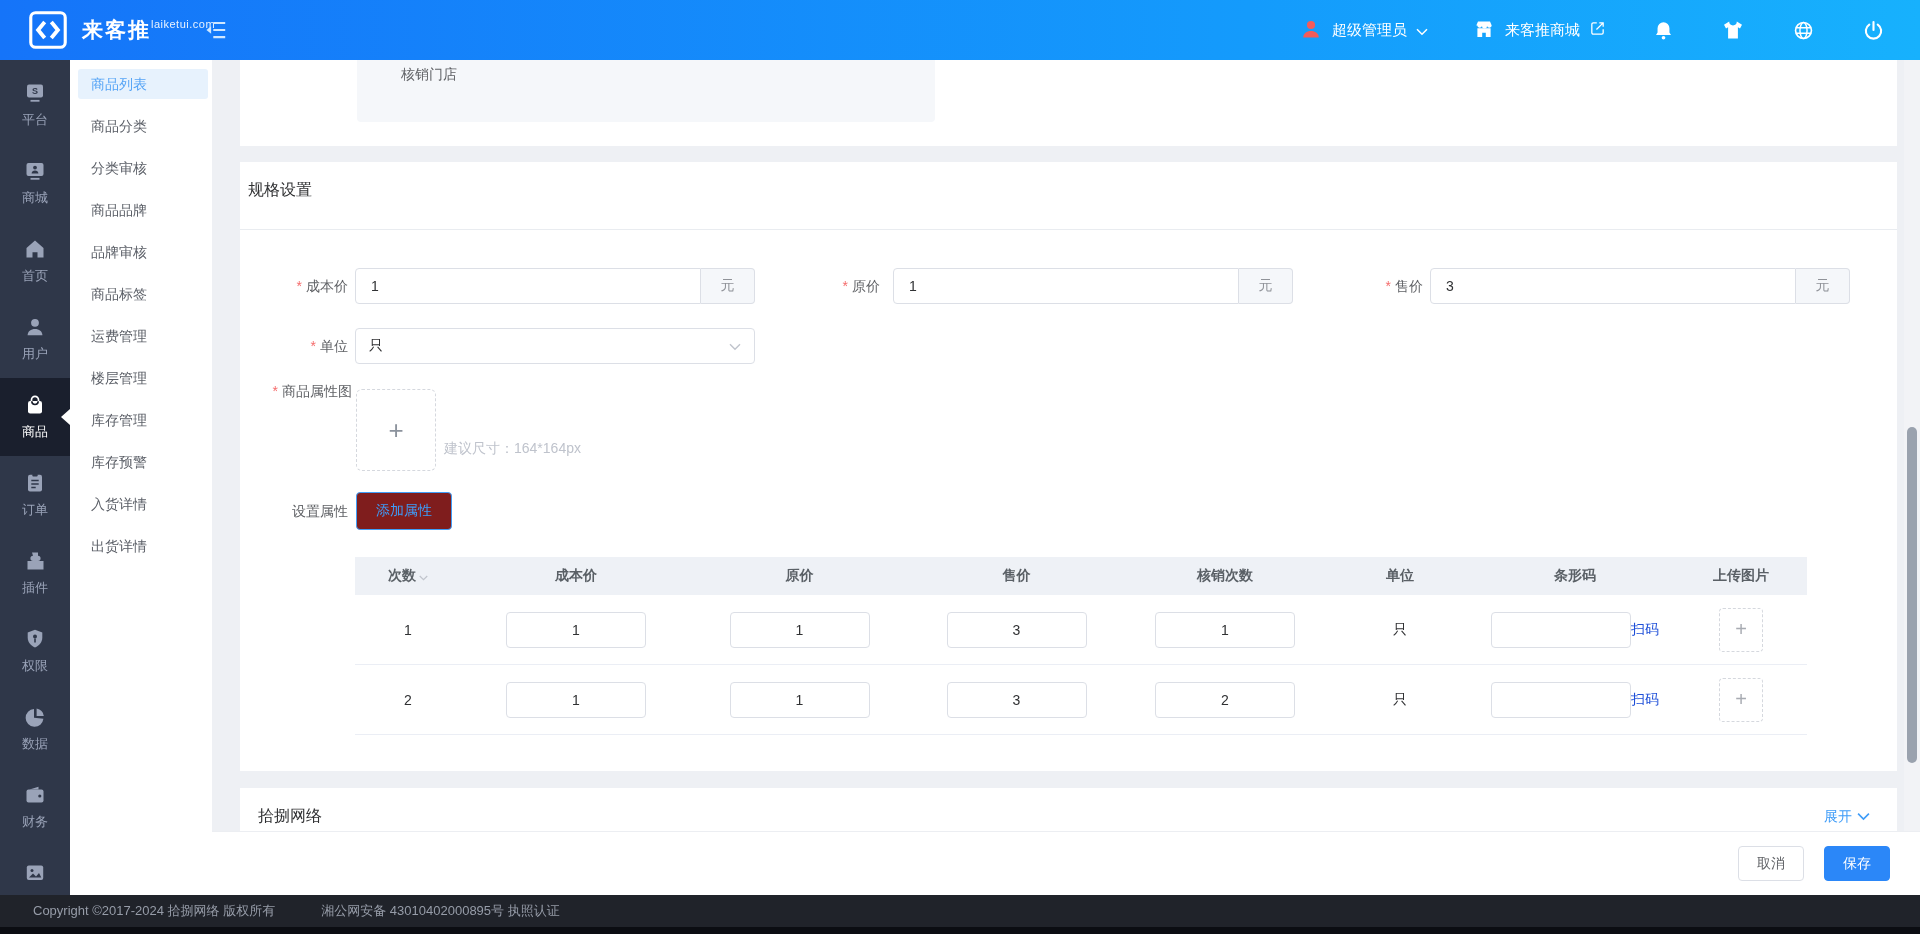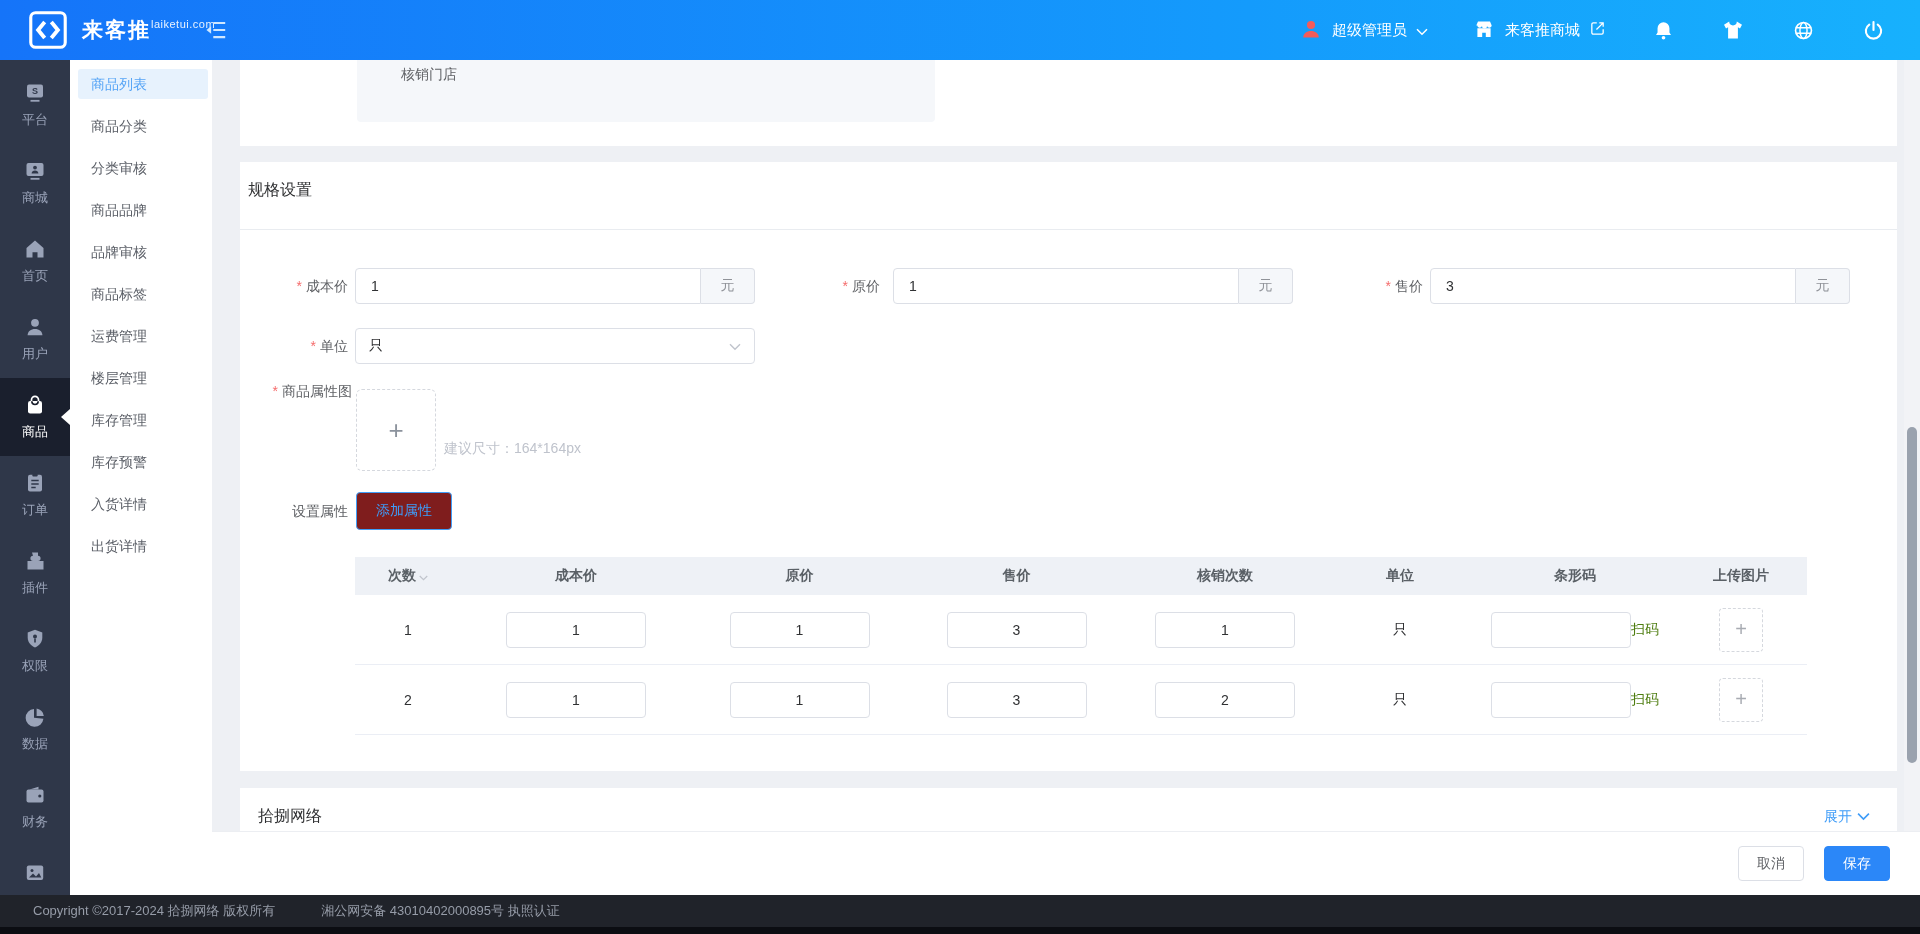--- a/index.html
+++ b/index.html
@@ -69,21 +69,21 @@
     border-radius:4px; color:#3e9cf8; font-size:14px; display:flex; align-items:center; justify-content:center; cursor:pointer; font-family:inherit; }
 
   .spec-table { position:absolute; left:115px; top:395px; width:1452px; }
   .t-head { display:flex; height:38px; background:#eef1f6; align-items:center; font-weight:bold; color:#5a6066; }
   .t-row { display:flex; height:70px; align-items:center; border-bottom:1px solid #ebeef5; }
   .t-cell { display:flex; align-items:center; justify-content:center; }
   .c0{width:106px;} .c1{width:230px;} .c2{width:217px;} .c3{width:217px;}
   .c4{width:200px;} .c5{width:150px;} .c6{width:200px;} .c7{width:132px;}
   .cell-input { width:140px; height:36px; border:1px solid #dcdfe6; border-radius:4px; text-align:center;
     font-size:14px; color:#303133; outline:none; font-family:inherit; }
-  .scan-link { color:#4d7c0f; cursor:pointer; }
+  .scan-link { color:#1d4ed8; cursor:pointer; }
   .plus-btn { width:44px; height:44px; border:1px dashed #d5d8de; border-radius:4px; color:#a8abb2;
     font-size:20px; display:flex; align-items:center; justify-content:center; background:#fff; cursor:pointer; }
   .sort-caret { color:#c0c4cc; margin-left:3px; }
 
   .cardC { left:240px; top:788px; width:1657px; height:43px; overflow:hidden; }
   .cardC .row { height:56px; line-height:56px; padding-left:18px; font-size:16px; color:#303133; position:relative; }
   .expand-link { position:absolute; right:27px; top:0; font-size:14px; color:#3e9cf8; display:flex; align-items:center; gap:5px; cursor:pointer; }
 
   .actionbar { position:absolute; left:212px; right:0; top:831px; height:64px; background:#fff;
     border-top:1px solid #eceef2; display:flex; align-items:center; justify-content:flex-end;

